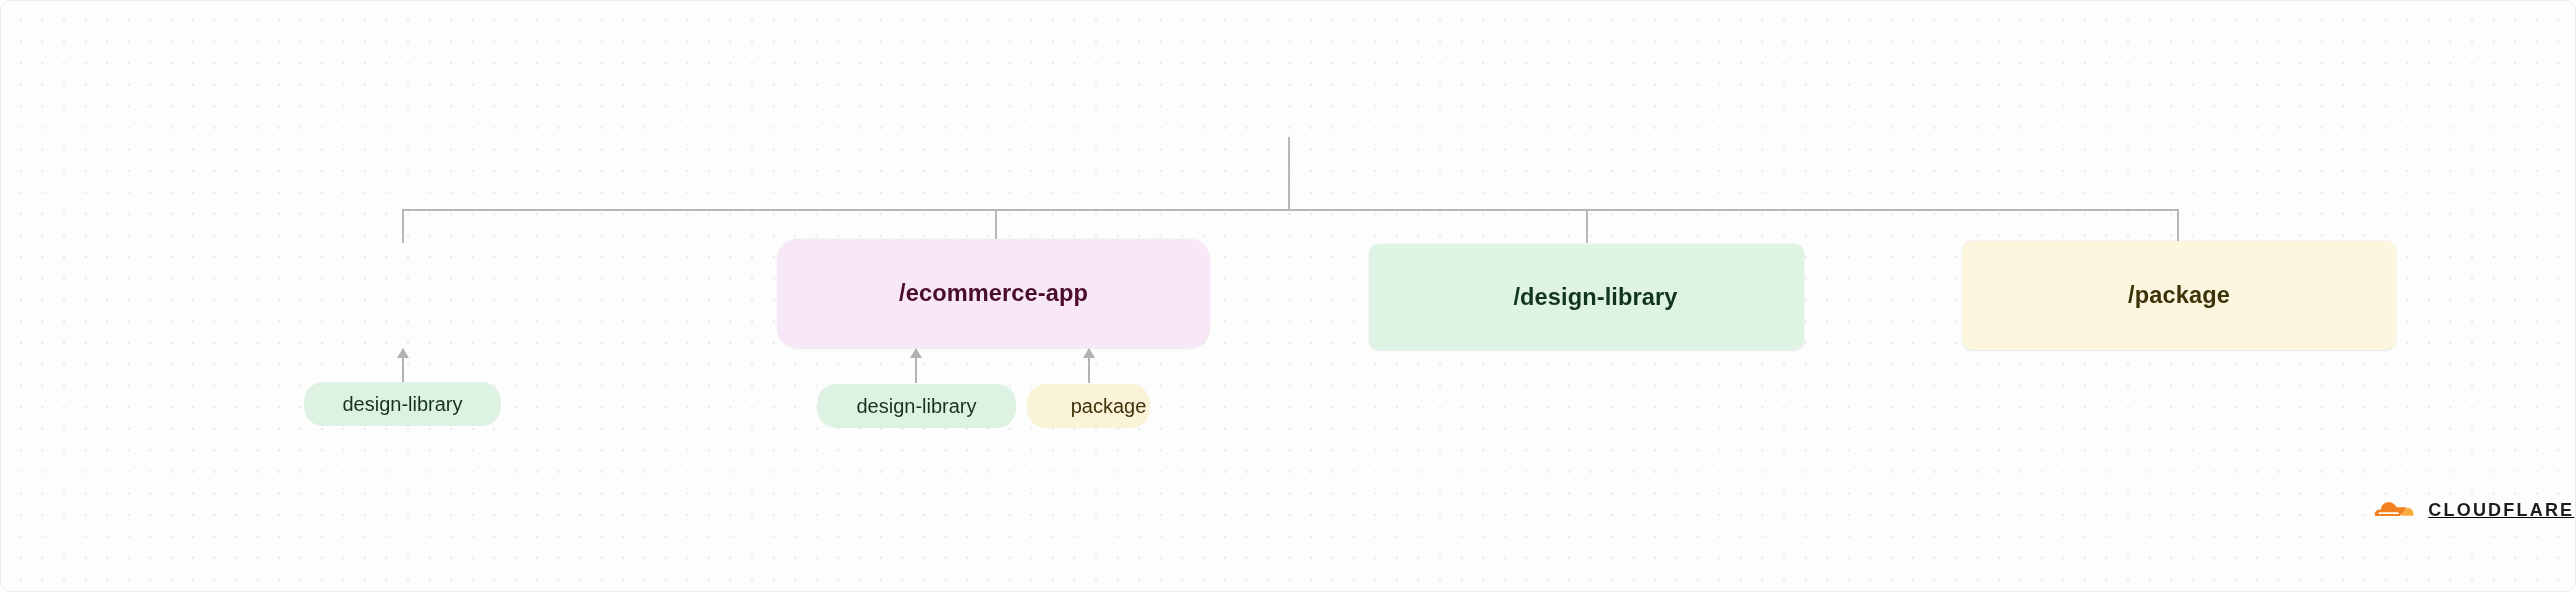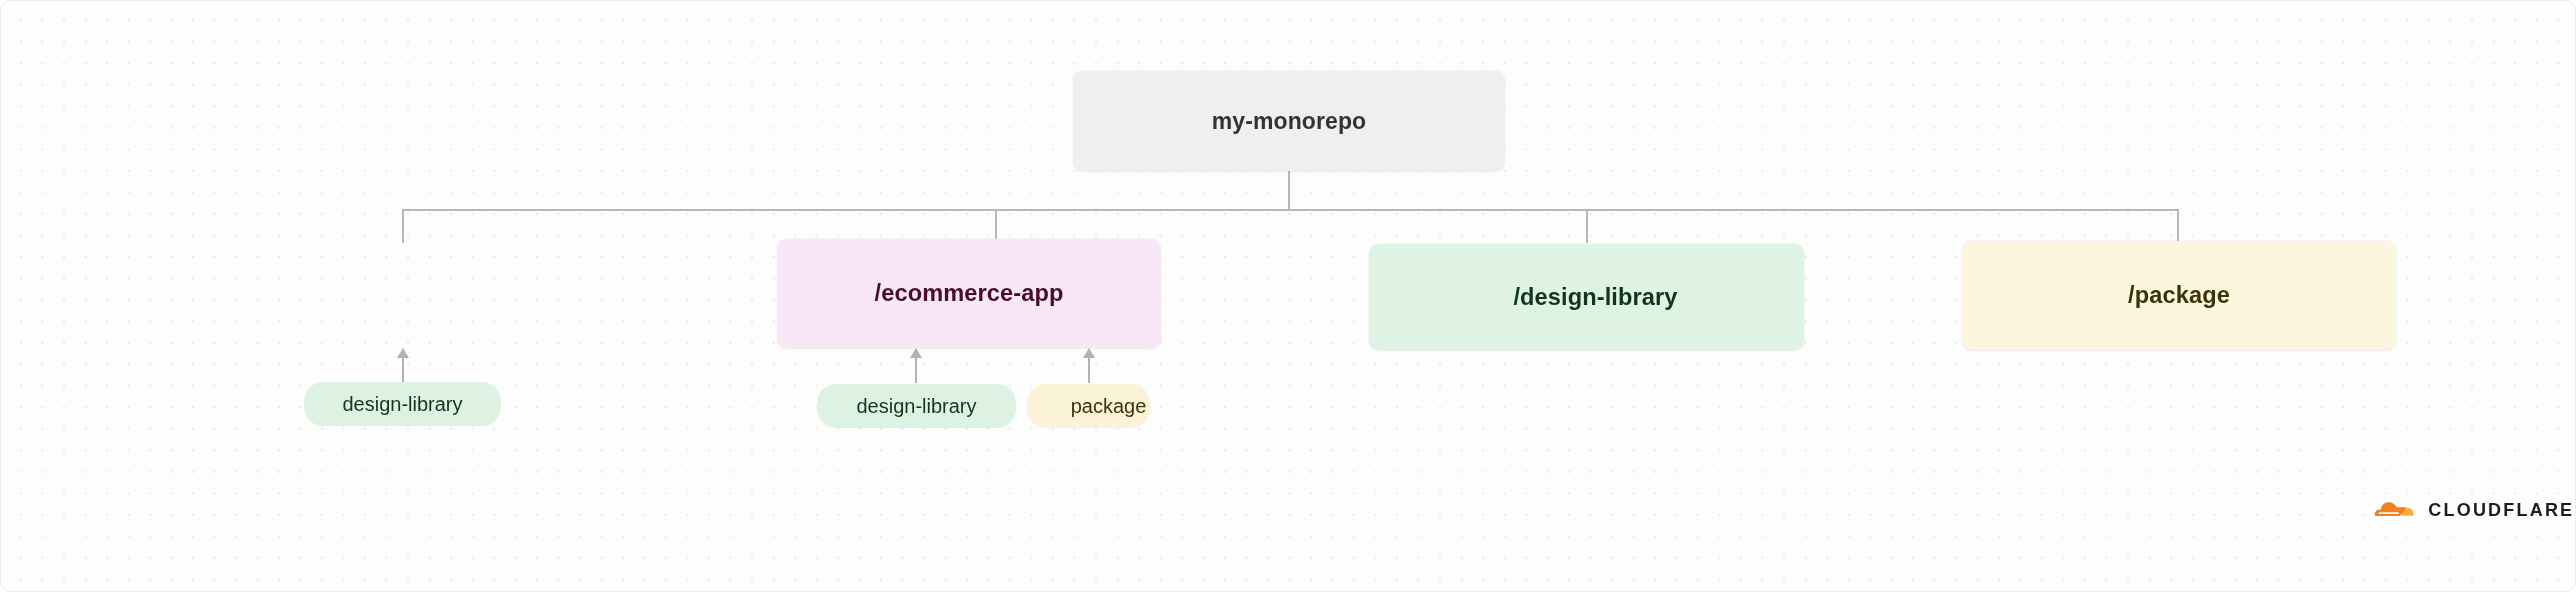--- a/index.html
+++ b/index.html
@@ -75,20 +75,21 @@
   }
 
   
   #cf-logo {
     position: absolute;
     left: 2365px;
     top: 494px;
     display: flex;
     align-items: center;
     gap: 9.3px;
+    text-decoration: underline;
   }
   #cf-wordmark {
     font-size: 18px;
     font-weight: bold;
     letter-spacing: 2.2px;
     color: #1d1d1d;
     font-family: "Liberation Sans", sans-serif;
   }
 </style>
 </head>
@@ -96,28 +97,24 @@
 
 <div id="canvas">
 
   <div class="wire v" style="left:1287px; top:136px;  height:73px;"></div>
   <div class="wire h" style="left:401px; top:208px; width:1776px;"></div>
   <div class="wire v" style="left:401px;  top:208px; height:34px;"></div>
   <div class="wire v" style="left:994px; top:208px; height:34px;"></div>
   <div class="wire v" style="left:1585px; top:208px; height:34px;"></div>
   <div class="wire v" style="left:2176px; top:208px; height:34px;"></div>
 
-  <div class="node" style="left:1072px; top:70px; width:432px; height:100px; font-size:23px;
-              background:#efefef; color:#333333;">
-    <span class="node-label">my-monorepo</span>
-  </div>
 
 
-  <div class="node" style="left:776px; top:238px; width:384px; height:109px; font-size:23.6px;
-              background:#f8e8f7; color:#4a0c2e;">
+  <div class="node" style="left:776px; top:238px; width:433px; height:109px; font-size:23.6px;
+              background:#f8e8f7; color:#4a0c2e;border-radius:21px;">
     <span class="node-label">/ecommerce-app</span>
   </div>
 
   <div class="node" style="left:1368px; top:243px; width:435px; height:106px; font-size:23.6px;
               background:#dff3e4; color:#11351d;padding-left:18px;">
     <span class="node-label">/design-library</span>
   </div>
 
   <div class="node" style="left:1961px; top:240px; width:434px; height:109px; font-size:23.6px;
               background:#fcf6df; color:#3d3308;">

